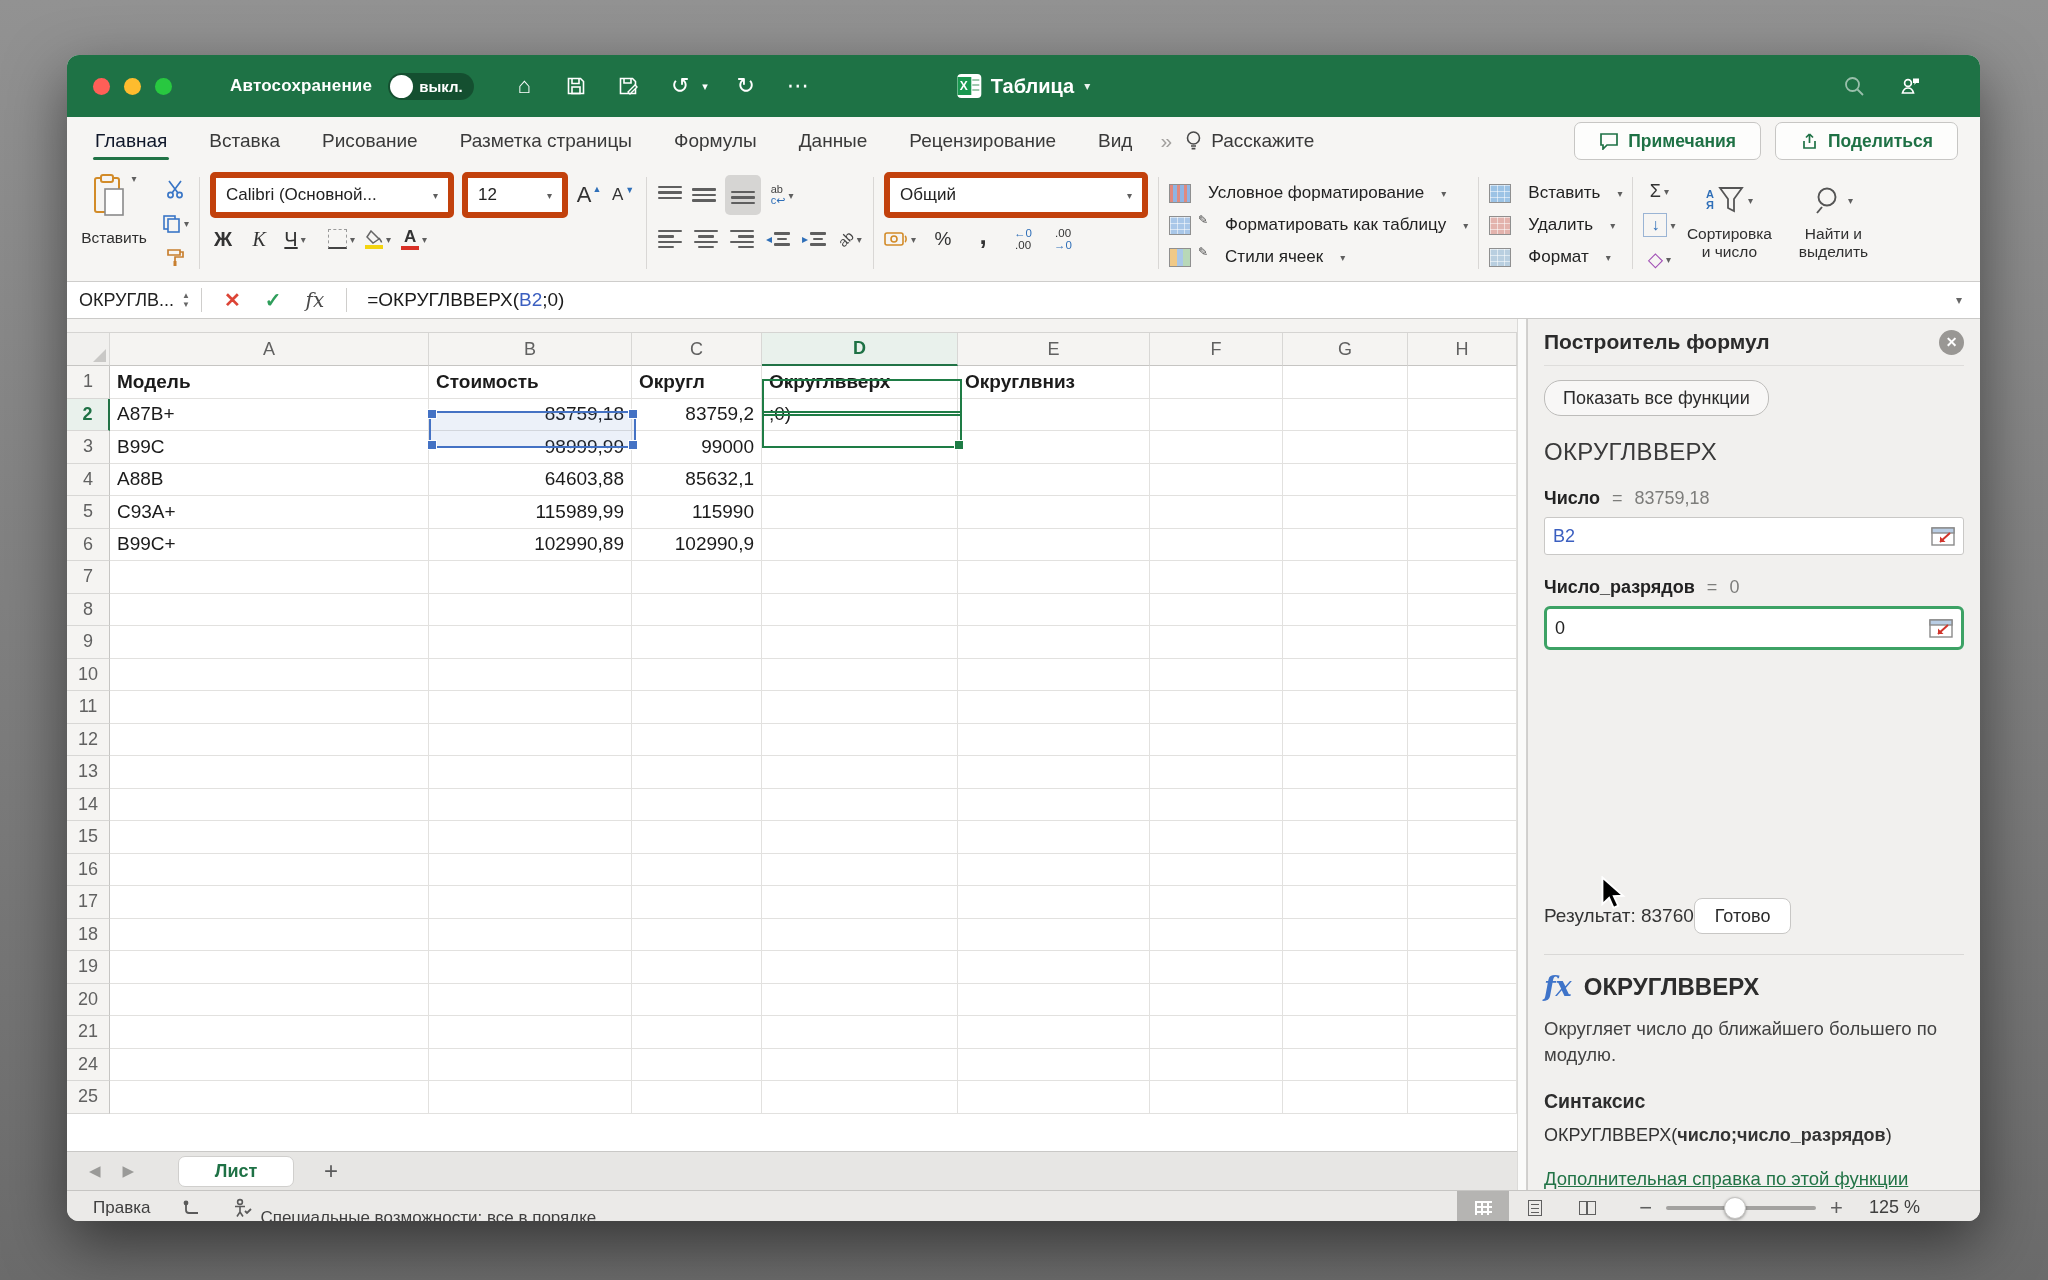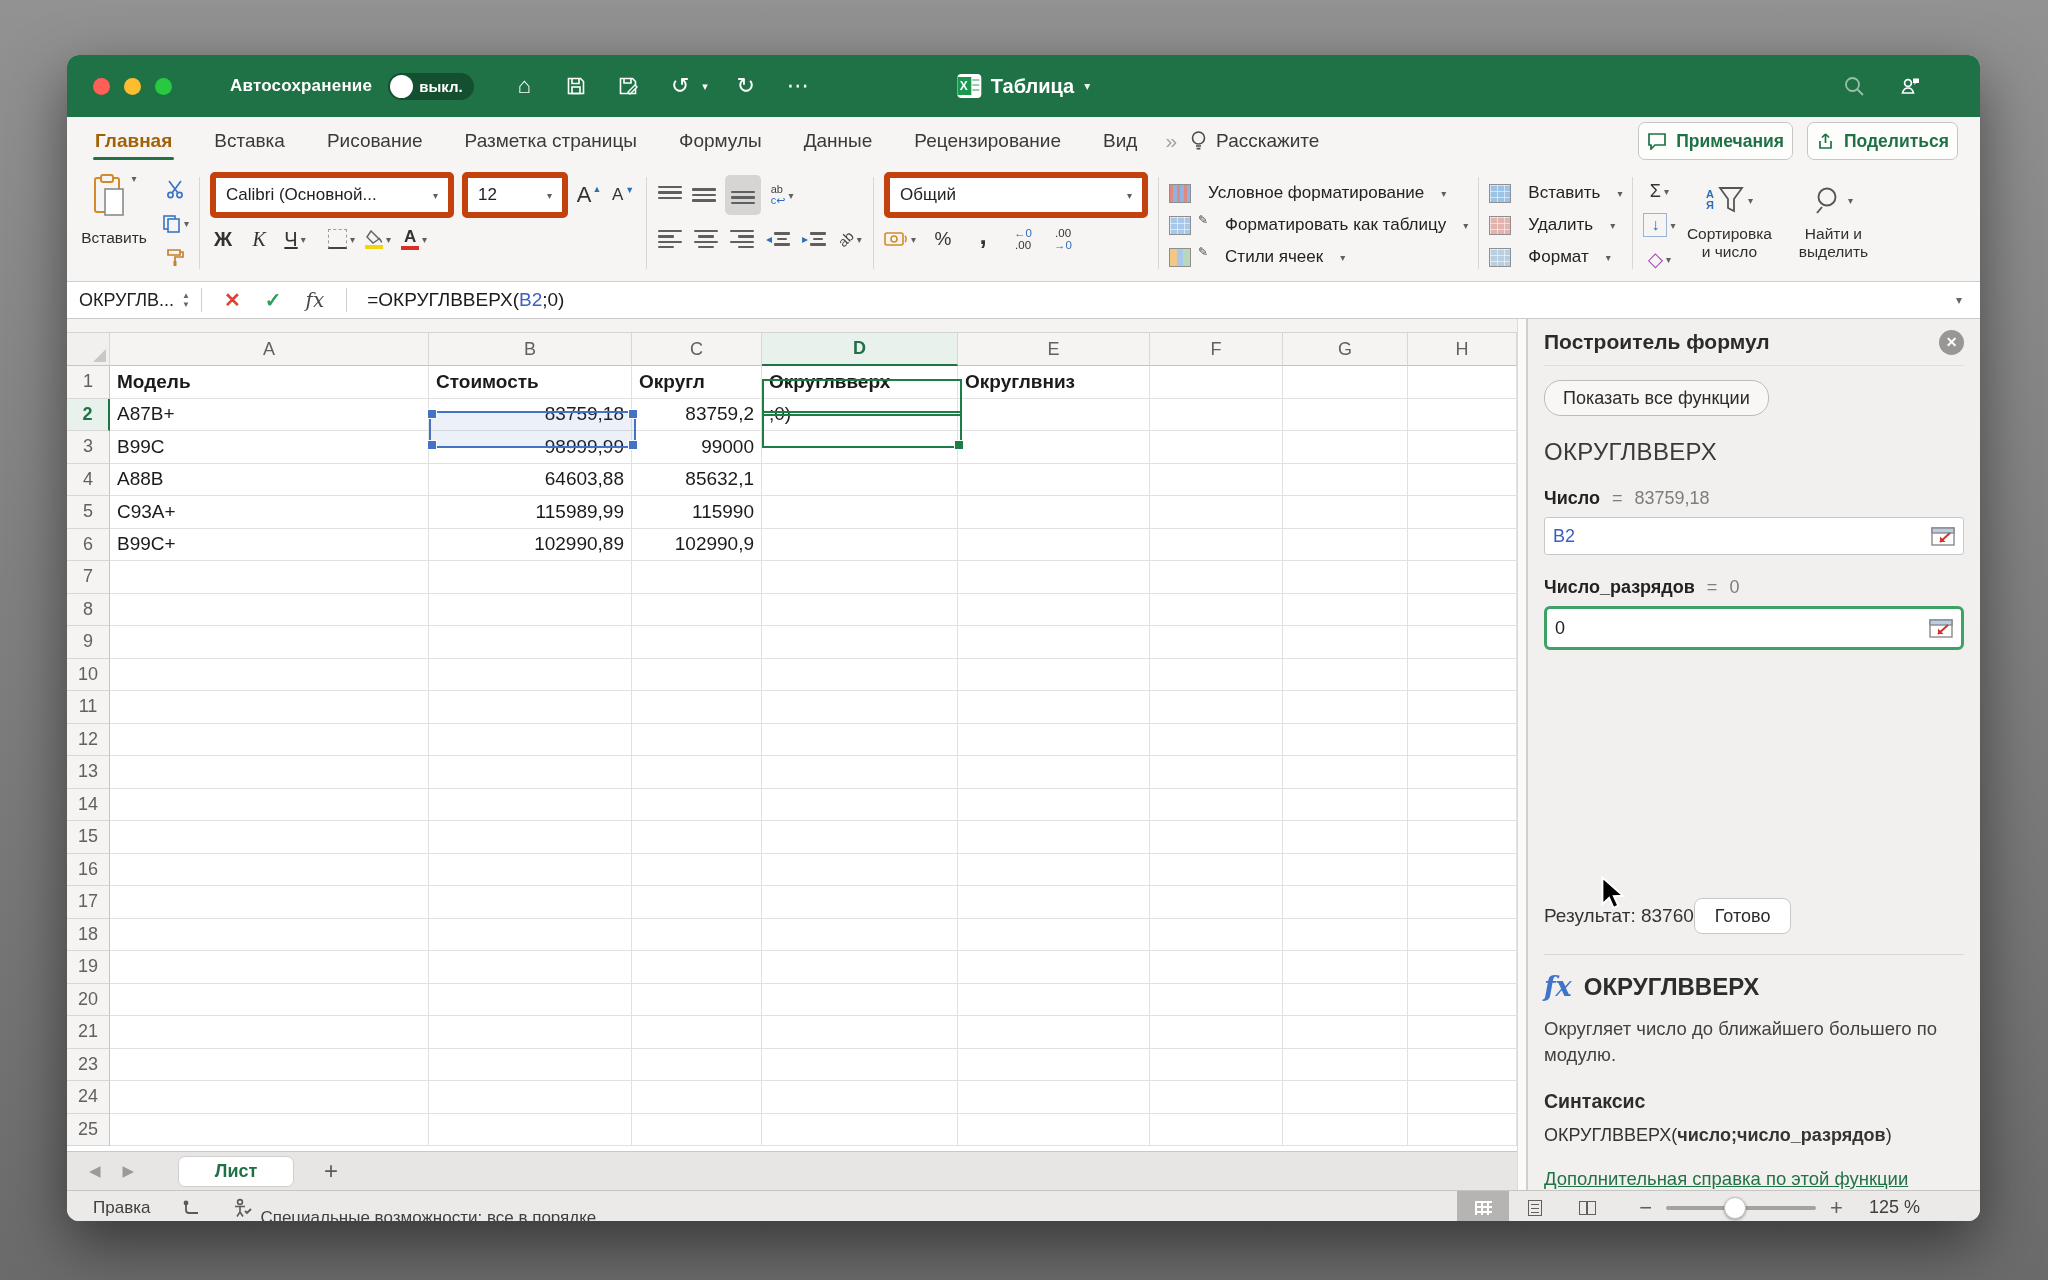--- a/index.html
+++ b/index.html
@@ -33,27 +33,27 @@
   .xl-icon .lines{position:absolute;right:2px;top:5px;width:7px;height:14px;
                 background:repeating-linear-gradient(180deg,#9fc9ae 0 2px,transparent 2px 5px);}
   .doc-title .t{font-size:20px;font-weight:700;color:#fff;}
   .doc-title .chev{font-size:12px;color:#eaf3ee;}
   .tb-right{position:absolute;right:0;top:0;height:62px;display:flex;align-items:center;gap:28px;padding-right:56px;}
 
   
   .tabrow{height:48px;background:#f6f5f3;display:flex;align-items:center;padding:0 20px;position:relative;}
   .tabs{display:flex;gap:38px;align-items:center;margin-left:6px;}
   .tab{font-size:19px;color:#3a3a3a;position:relative;padding:10px 2px;cursor:default;white-space:nowrap;}
-  .tab.active{font-weight:700;color:#a16207;}
+  .tab.active{font-weight:400;color:#0f172a;}
   .tab.active::after{content:"";position:absolute;left:0;right:0;bottom:2px;height:3.5px;border-radius:2px;background:#217346;}
   .tab-extra{display:flex;align-items:center;gap:14px;margin-left:26px;}
   .overflow-chev{font-size:21px;color:#a2a09e;letter-spacing:-2px;}
   .tellme{display:flex;align-items:center;gap:8px;font-size:19px;color:#3a3a3a;}
   .tabrow-right{position:absolute;right:22px;display:flex;gap:14px;}
-  .pillbtn{display:flex;align-items:center;gap:9px;height:36px;padding:0 8px;border:1px solid #c7c6c4;
+  .pillbtn{display:flex;align-items:center;gap:9px;height:36px;padding:0 24px;border:1px solid #c7c6c4;
            border-radius:7px;background:#fdfdfc;font-size:17.5px;color:#1e7145;font-weight:600;}
 
   
   .ribbon{height:116px;background:#f6f5f3;border-bottom:1px solid #cecdcb;display:flex;align-items:stretch;
           padding:0 10px;position:relative;}
   .vdiv{width:1px;background:#d9d7d5;margin:12px 10px;}
   .rgroup{display:flex;flex-direction:column;justify-content:flex-start;padding-top:10px;}
   .rrow{display:flex;align-items:center;gap:8px;height:40px;}
   .rrow2{display:flex;align-items:center;gap:10px;height:40px;margin-top:4px;}
   .rsel{height:34px;border:6px solid #c2410c;border-radius:5px;background:#fff;display:flex;
@@ -858,31 +858,20 @@
                 <div class="gcell" style="width: 319px;"></div>
                 <div class="gcell" style="width: 203px;"></div>
                 <div class="gcell" style="width: 130px;"></div>
                 <div class="gcell" style="width: 196px;"></div>
                 <div class="gcell" style="width: 192px;"></div>
                 <div class="gcell" style="width: 133px;"></div>
                 <div class="gcell" style="width: 125px;"></div>
                 <div class="gcell" style="width: 109px;"></div>
               </div>
               <div class="grow">
-                <div class="rhcell" style="height: 32.5px;">23</div>
-                <div class="gcell" style="width: 319px;"></div>
-                <div class="gcell" style="width: 203px;"></div>
-                <div class="gcell" style="width: 130px;"></div>
-                <div class="gcell" style="width: 196px;"></div>
-                <div class="gcell" style="width: 192px;"></div>
-                <div class="gcell" style="width: 133px;"></div>
-                <div class="gcell" style="width: 125px;"></div>
-                <div class="gcell" style="width: 109px;"></div>
-              </div>
-              <div class="grow">
                 <div class="rhcell" style="height: 32.5px;">24</div>
                 <div class="gcell" style="width: 319px;"></div>
                 <div class="gcell" style="width: 203px;"></div>
                 <div class="gcell" style="width: 130px;"></div>
                 <div class="gcell" style="width: 196px;"></div>
                 <div class="gcell" style="width: 192px;"></div>
                 <div class="gcell" style="width: 133px;"></div>
                 <div class="gcell" style="width: 125px;"></div>
                 <div class="gcell" style="width: 109px;"></div>
               </div>

